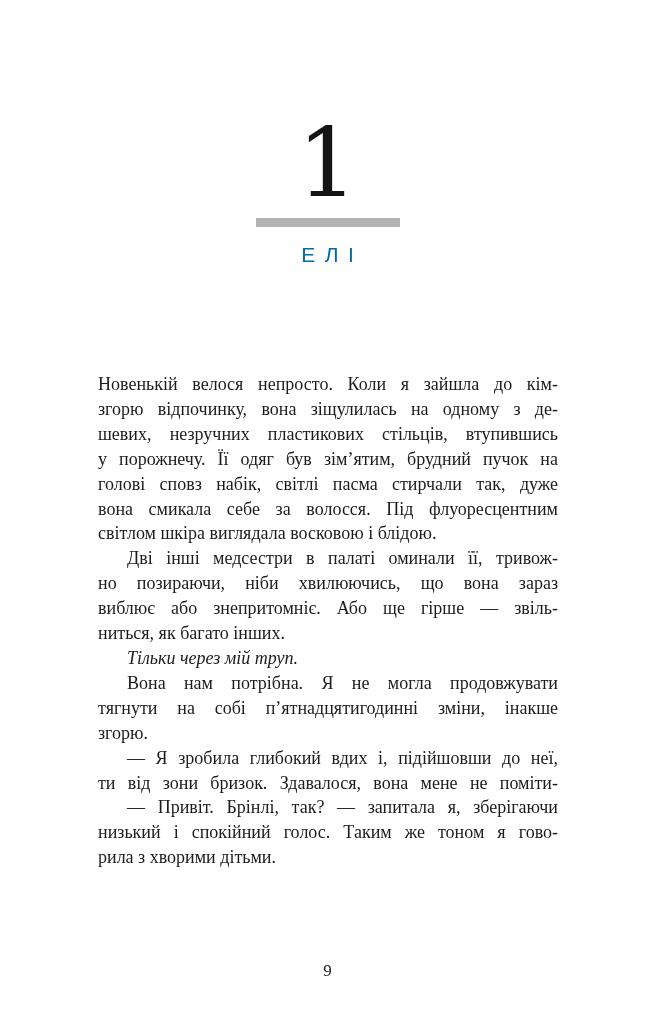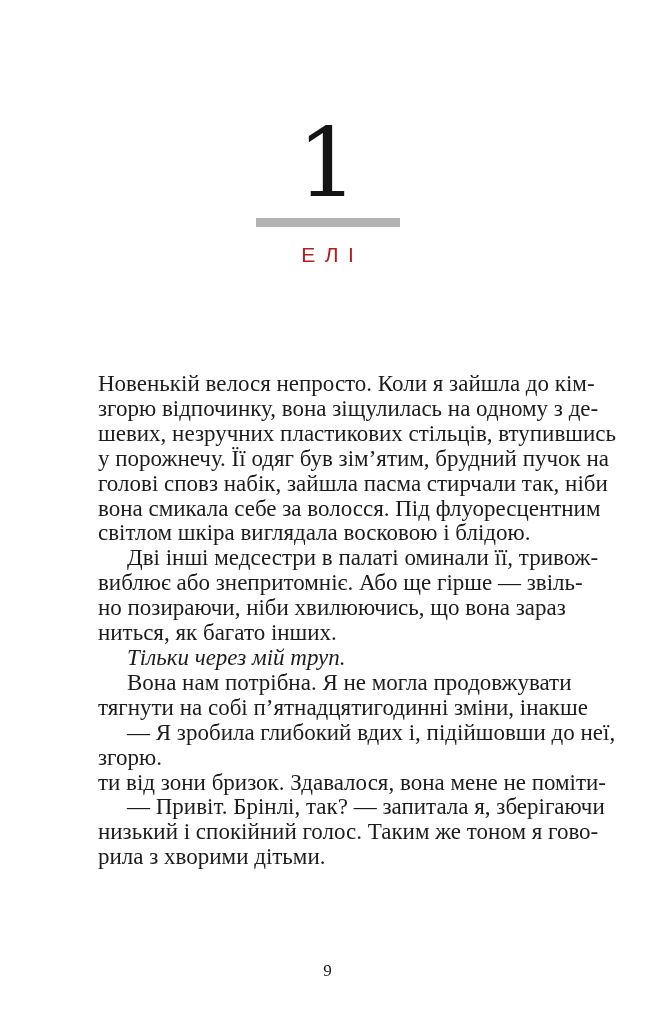--- a/index.html
+++ b/index.html
@@ -40,30 +40,30 @@
     position: absolute;
     top: 243px;
     left: 0;
     width: 100%;
     text-align: center;
     font-family: "Liberation Sans", "DejaVu Sans", sans-serif;
     font-size: 21px;
     font-weight: 400;
     letter-spacing: 0.45em;
     text-indent: 0.45em; 
-    color: #b91c1c;
+    color: #0369a1;
   }
   .body-text {
     position: absolute;
     top: 372px;
     left: 98px;
     width: 460px;
   }
   .line {
-    font-size: 23px;
+    font-size: 18px;
     line-height: 24.9px;
     white-space: nowrap;
     text-align: justify;
     text-align-last: left;
     color: #1c1c1c;
   }
   .line.fill {
     text-align-last: justify;
   }
   .line.indent {
@@ -87,31 +87,31 @@
 
 <div class="page">
   <div class="chapter-number">1</div>
   <div class="chapter-rule" style="background: rgb(179, 179, 179);"></div>
   <div class="chapter-title">ЕЛІ</div>
   <div class="body-text" id="body-text">
       <div class="line fill">Новенькій велося непросто. Коли я зайшла до кім-</div>
       <div class="line fill">згорю відпочинку, вона зіщулилась на одному з де-</div>
       <div class="line fill">шевих, незручних пластикових стільців, втупившись</div>
       <div class="line fill">у порожнечу. Її одяг був зім’ятим, брудний пучок на</div>
-      <div class="line fill">голові сповз набік, зайшла пасма стирчали так, ніби</div>
+      <div class="line fill">голові сповз набік, світлі пасма стирчали так, дуже</div>
       <div class="line fill">вона смикала себе за волосся. Під флуоресцентним</div>
       <div class="line">світлом шкіра виглядала восковою і блідою.</div>
       <div class="line fill indent">Дві інші медсестри в палаті оминали її, тривож-</div>
+      <div class="line fill">но позираючи, ніби хвилюючись, що вона зараз</div>
       <div class="line fill">виблює або знепритомніє. Або ще гірше — звіль-</div>
-      <div class="line fill">но позираючи, ніби хвилюючись, що вона зараз</div>
       <div class="line">ниться, як багато інших.</div>
       <div class="line indent italic">Тільки через мій труп.</div>
       <div class="line fill indent">Вона нам потрібна. Я не могла продовжувати</div>
       <div class="line fill">тягнути на собі п’ятнадцятигодинні зміни, інакше</div>
+      <div class="line">згорю.</div>
       <div class="line fill indent">— Я зробила глибокий вдих і, підійшовши до неї,</div>
-      <div class="line">згорю.</div>
       <div class="line fill">ти від зони бризок. Здавалося, вона мене не поміти-</div>
       <div class="line fill indent">— Привіт. Брінлі, так? — запитала я, зберігаючи</div>
       <div class="line fill">низький і спокійний голос. Таким же тоном я гово-</div>
       <div class="line">рила з хворими дітьми.</div>
     </div>
   <div class="page-number">9</div>
 </div>
 
 </body></html>

